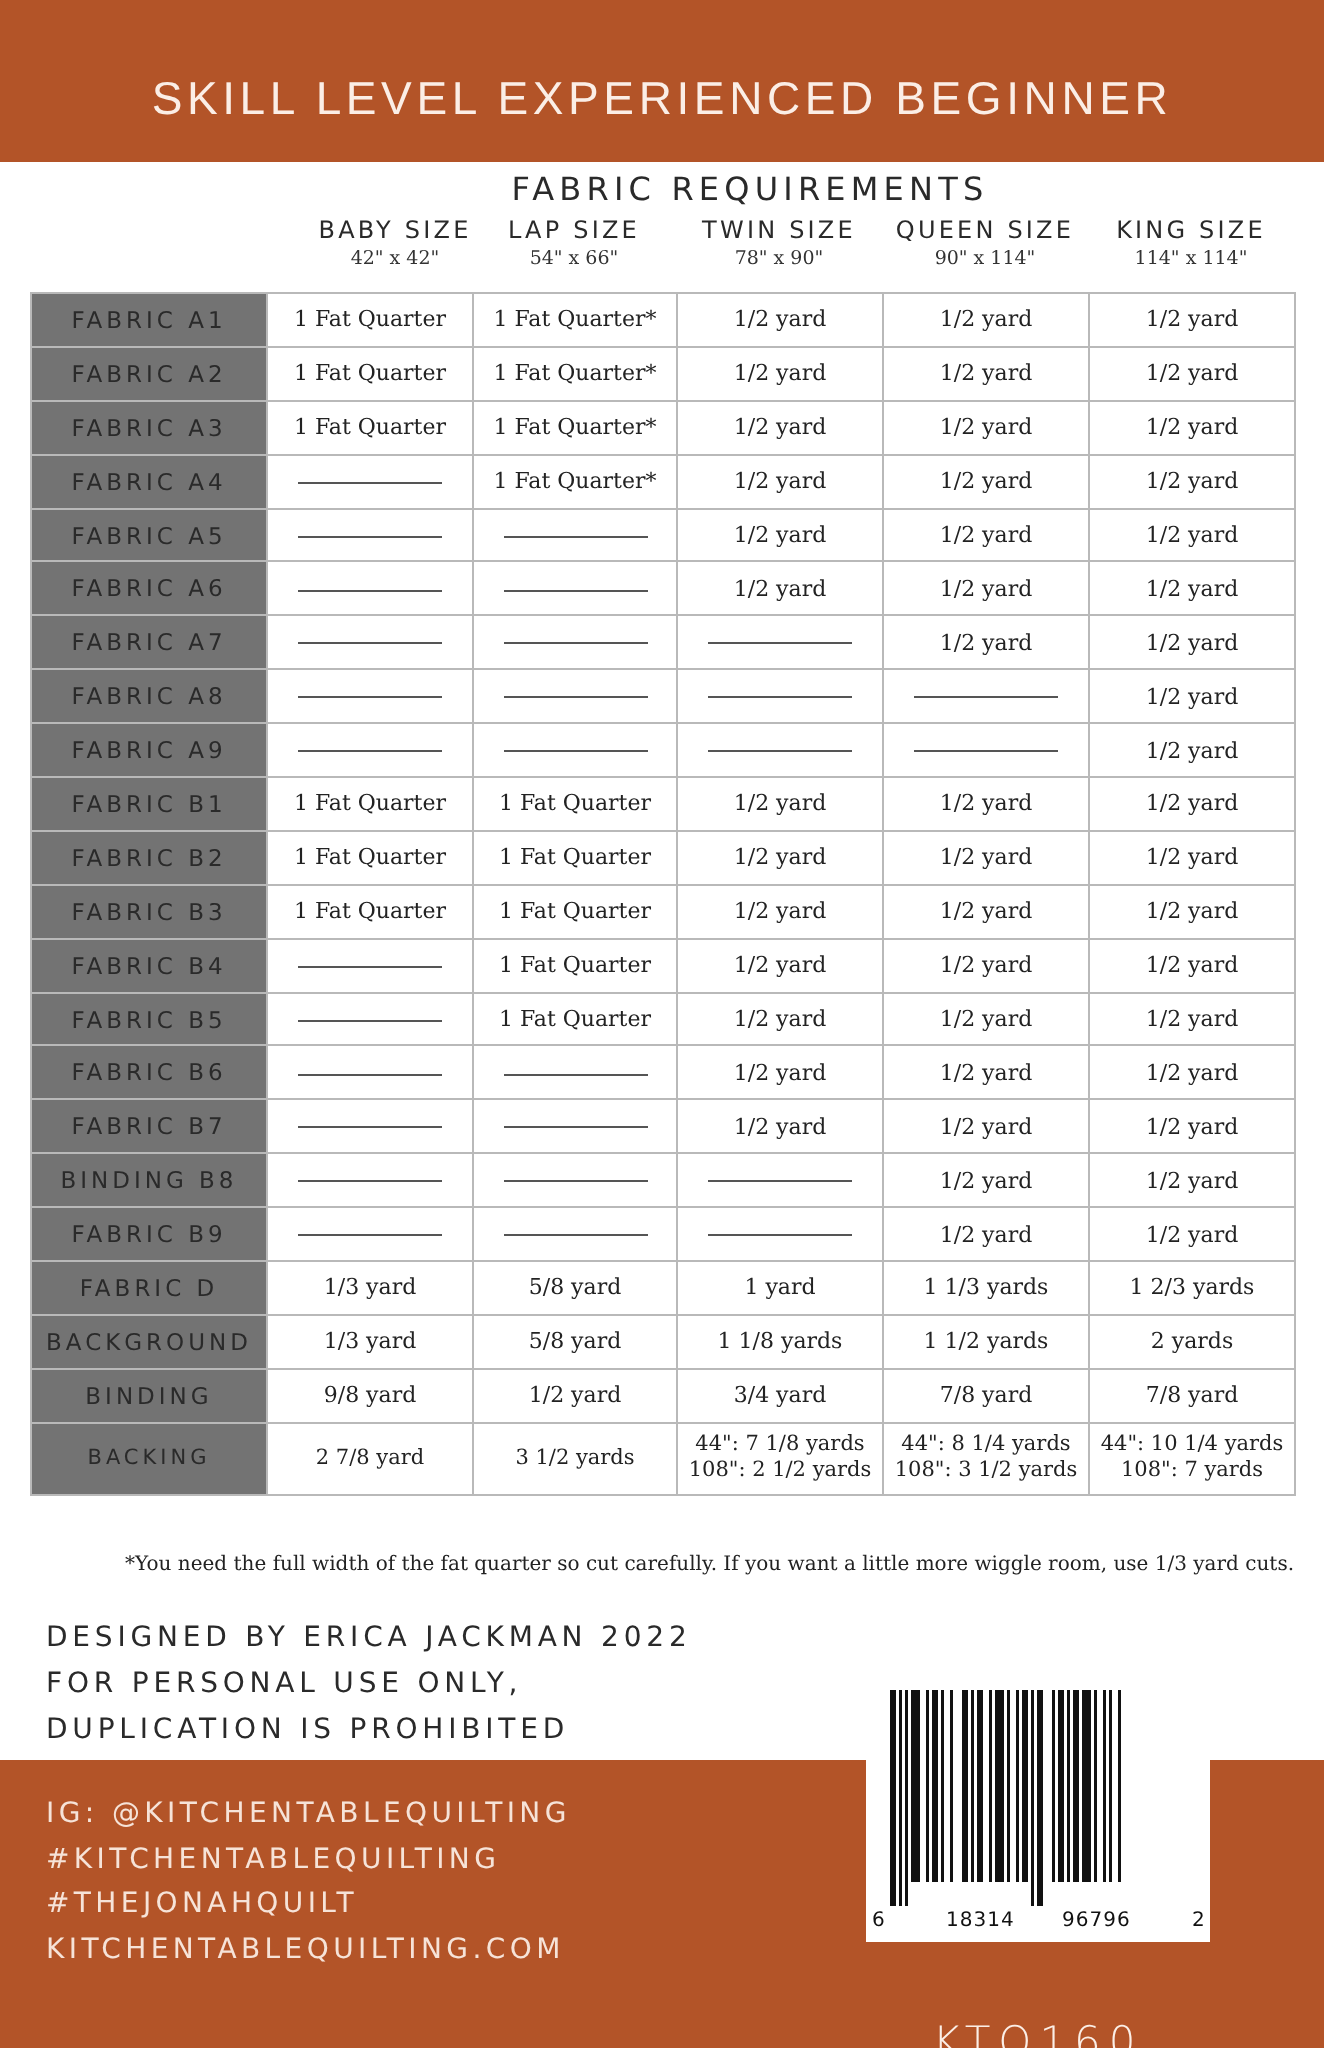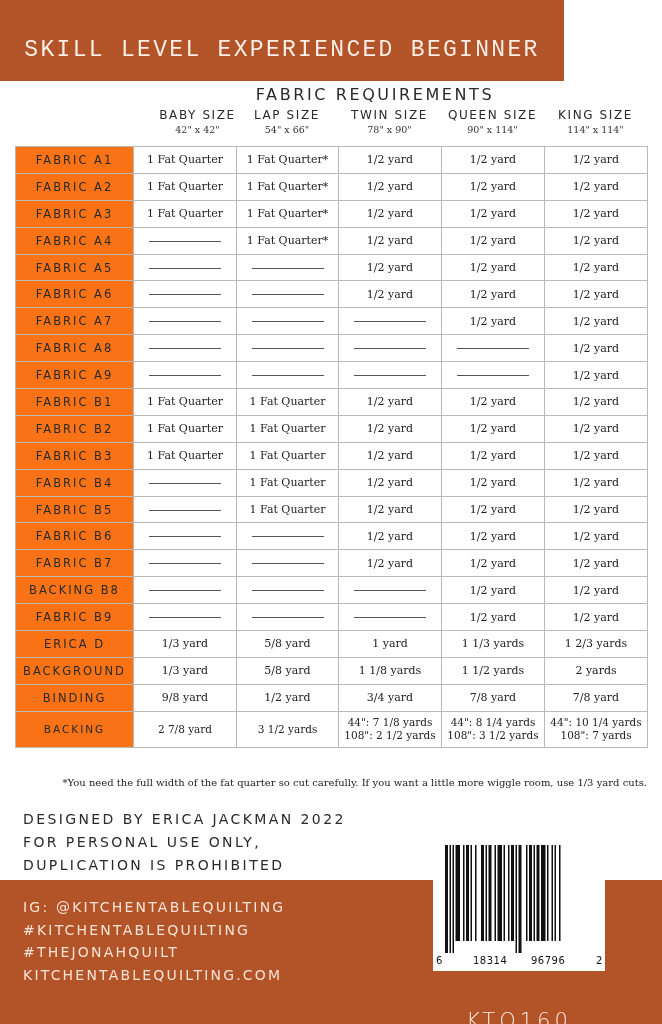--- a/index.html
+++ b/index.html
@@ -1,22 +1,22 @@
 <!DOCTYPE html>
 <html><head>
 <meta charset="utf-8">
 <style>
   * { box-sizing: border-box; margin: 0; padding: 0; }
   html, body { width: 662px; height: 1024px; overflow: hidden; background: #ffffff; }
   body { position: relative; font-family: "DejaVu Sans", sans-serif; }
   .top-banner {
-    position: absolute; left: 0; top: 0; width: 564px; height: 81px;
+    position: absolute; left: 0; top: 0; width: 662px; height: 81px;
     background: #b35428; color: #fbeee6;
     display: flex; align-items: center; justify-content: center;
-    font-family: Liberation Mono, monospace; font-weight: 300;
+    font-family: Liberation Sans, sans-serif; font-weight: 300;
     font-size: 23px; letter-spacing: 2.3px; padding-top: 18px;
   }
   .req-title {
     position: absolute; left: 0; width: 662px; top: 85px;
     text-align: center; font-size: 16px; letter-spacing: 2.6px; color: #2a2a2a;
     padding-left: 24px;
     margin-left: 32px;
   }
   .col-headers { position: absolute; top: 108px; left: 133px; width: 514px; height: 34px; }
   .col-h { position: absolute; top: 0; text-align: center; }
@@ -24,21 +24,21 @@
   .col-h .dims { font-family: "DejaVu Serif", serif; font-size: 9.5px; color: #333; margin-top: 2px; white-space: nowrap; }
   table.req {
     position: absolute; left: 15px; top: 146px; width: 632px;
     border-collapse: collapse; table-layout: fixed;
   }
   table.req td {
     border: 1px solid #b9b9b9; height: 26.9px; text-align: center; vertical-align: middle;
     font-family: "DejaVu Serif", serif; font-size: 11px; color: #222; white-space: nowrap;
   }
   table.req td.label {
-    background: #f97316; font-family: "DejaVu Sans", sans-serif;
+    background: #737373; font-family: "DejaVu Sans", sans-serif;
     font-size: 11.5px; letter-spacing: 2px; color: #2a2a2a;
   }
   table.req tr.backing td { height: 36px; line-height: 13px; font-size: 10.5px; }
   .dash { display: inline-block; width: 72px; height: 1px; background: #555; vertical-align: middle; }
   .footnote {
     position: absolute; left: 0; width: 647px; top: 777px; text-align: right;
     font-family: "DejaVu Serif", serif; font-size: 10px; color: #222; white-space: nowrap;
   }
   .credits {
     position: absolute; left: 23px; top: 808px; color: #2a2a2a;
@@ -232,37 +232,37 @@
       </tr>
       <tr>
         <td class="label">FABRIC B7</td>
         <td><span class="dash"></span></td>
         <td><span class="dash"></span></td>
         <td>1/2 yard</td>
         <td>1/2 yard</td>
         <td>1/2 yard</td>
       </tr>
       <tr>
-        <td class="label">BACKING B8</td>
+        <td class="label">BINDING B8</td>
         <td><span class="dash"></span></td>
         <td><span class="dash"></span></td>
         <td><span class="dash"></span></td>
         <td>1/2 yard</td>
         <td>1/2 yard</td>
       </tr>
       <tr>
         <td class="label">FABRIC B9</td>
         <td><span class="dash"></span></td>
         <td><span class="dash"></span></td>
         <td><span class="dash"></span></td>
         <td>1/2 yard</td>
         <td>1/2 yard</td>
       </tr>
       <tr>
-        <td class="label">ERICA D</td>
+        <td class="label">FABRIC D</td>
         <td>1/3 yard</td>
         <td>5/8 yard</td>
         <td>1 yard</td>
         <td>1 1/3 yards</td>
         <td>1 2/3 yards</td>
       </tr>
       <tr>
         <td class="label">BACKGROUND</td>
         <td>1/3 yard</td>
         <td>5/8 yard</td>

